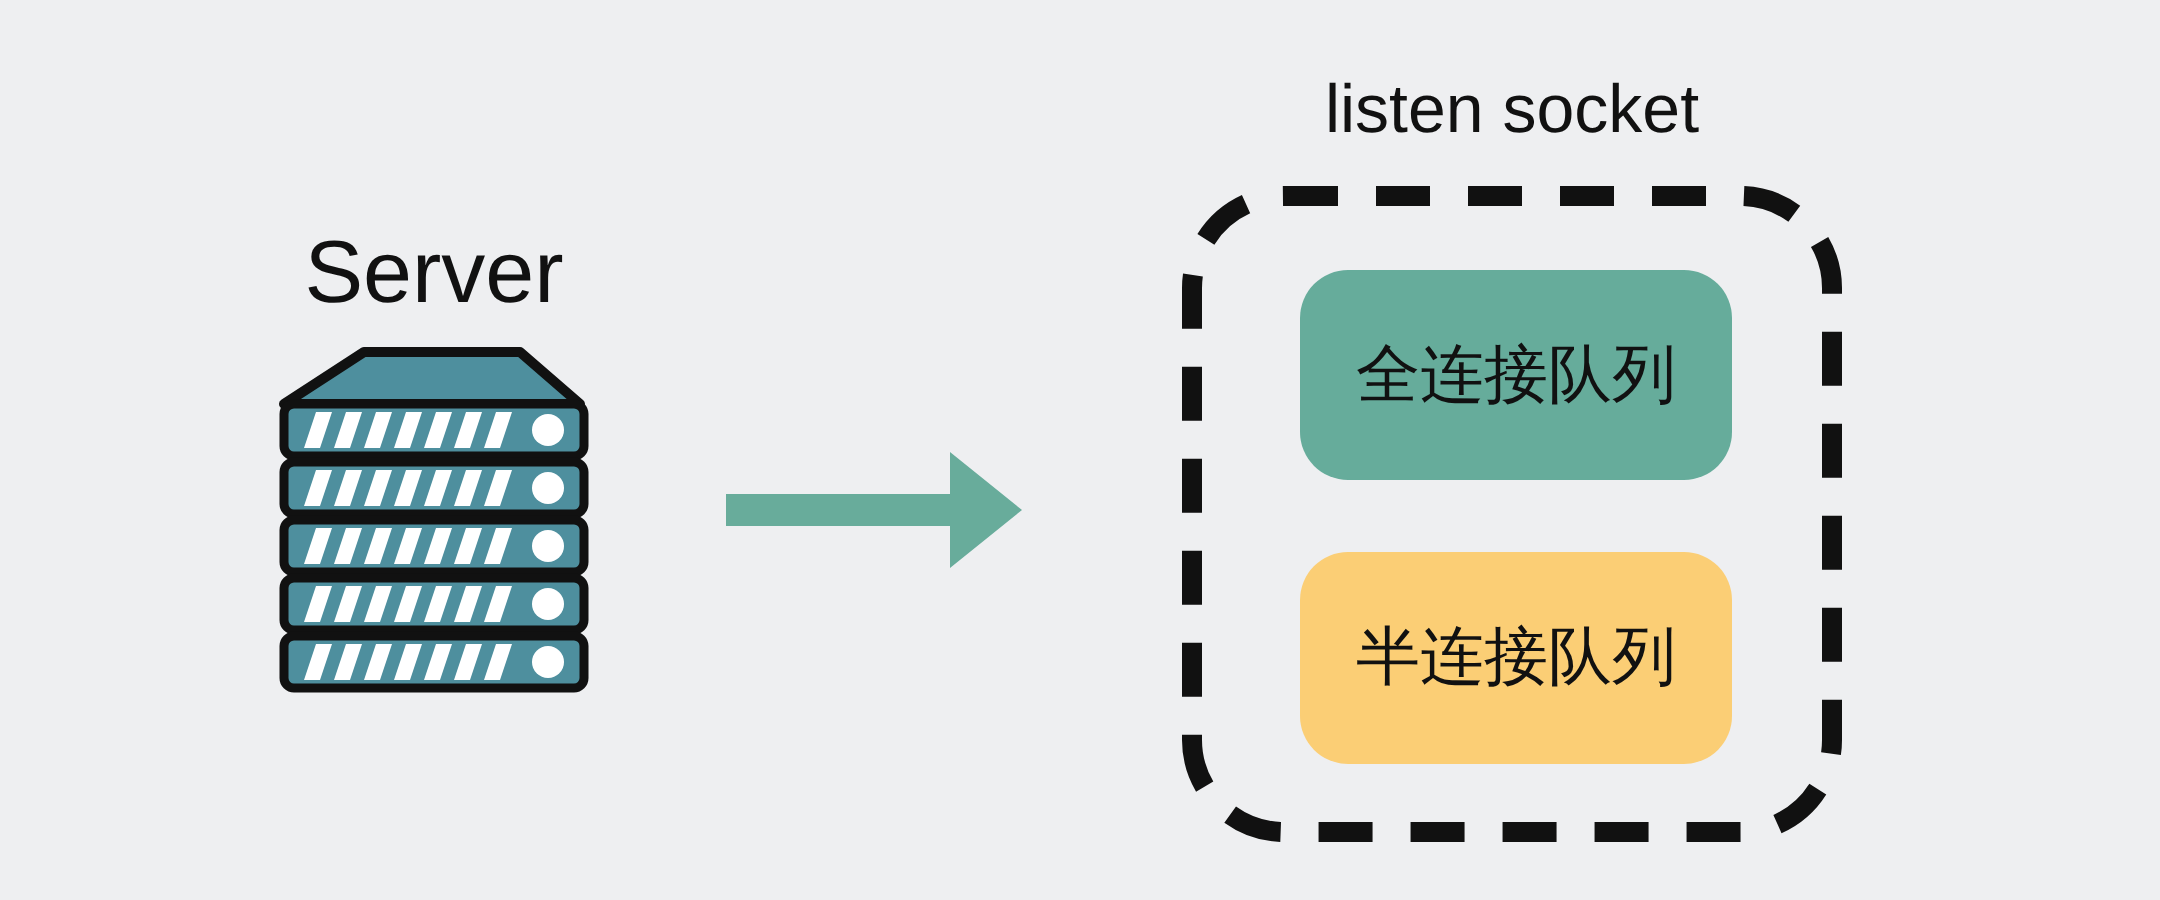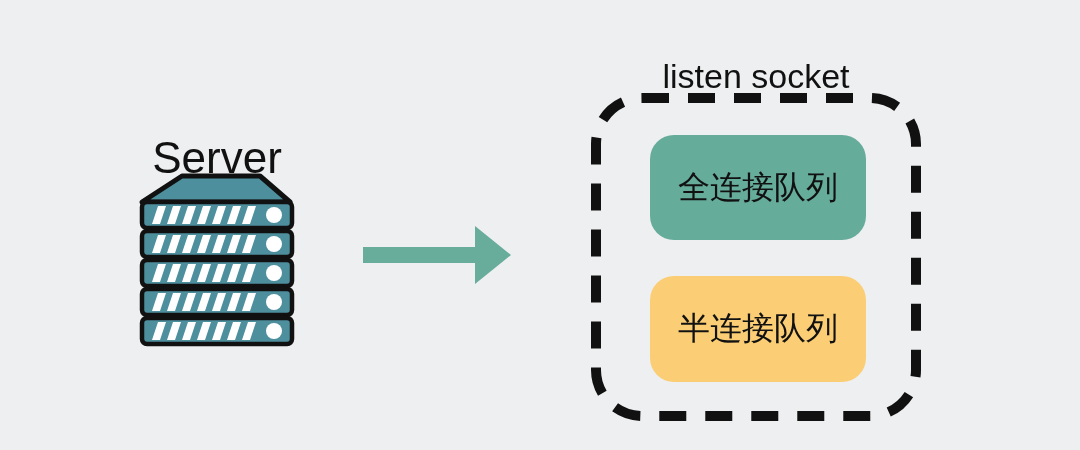--- a/index.html
+++ b/index.html
@@ -10,21 +10,20 @@
     width: 1080px;
     height: 450px;
     background: #EEEFF1;
     overflow: hidden;
   }
   .label {
     position: absolute;
     color: #111111;
     text-align: center;
     white-space: nowrap;
-    margin-top: 21px;
   }
   .server-label {
     left: 138px; top: 112px; width: 158px;
     font-size: 44px;
   }
   .server-icon {
     position: absolute;
     left: 138px; top: 171px;
     width: 158px; height: 180px;
   }

